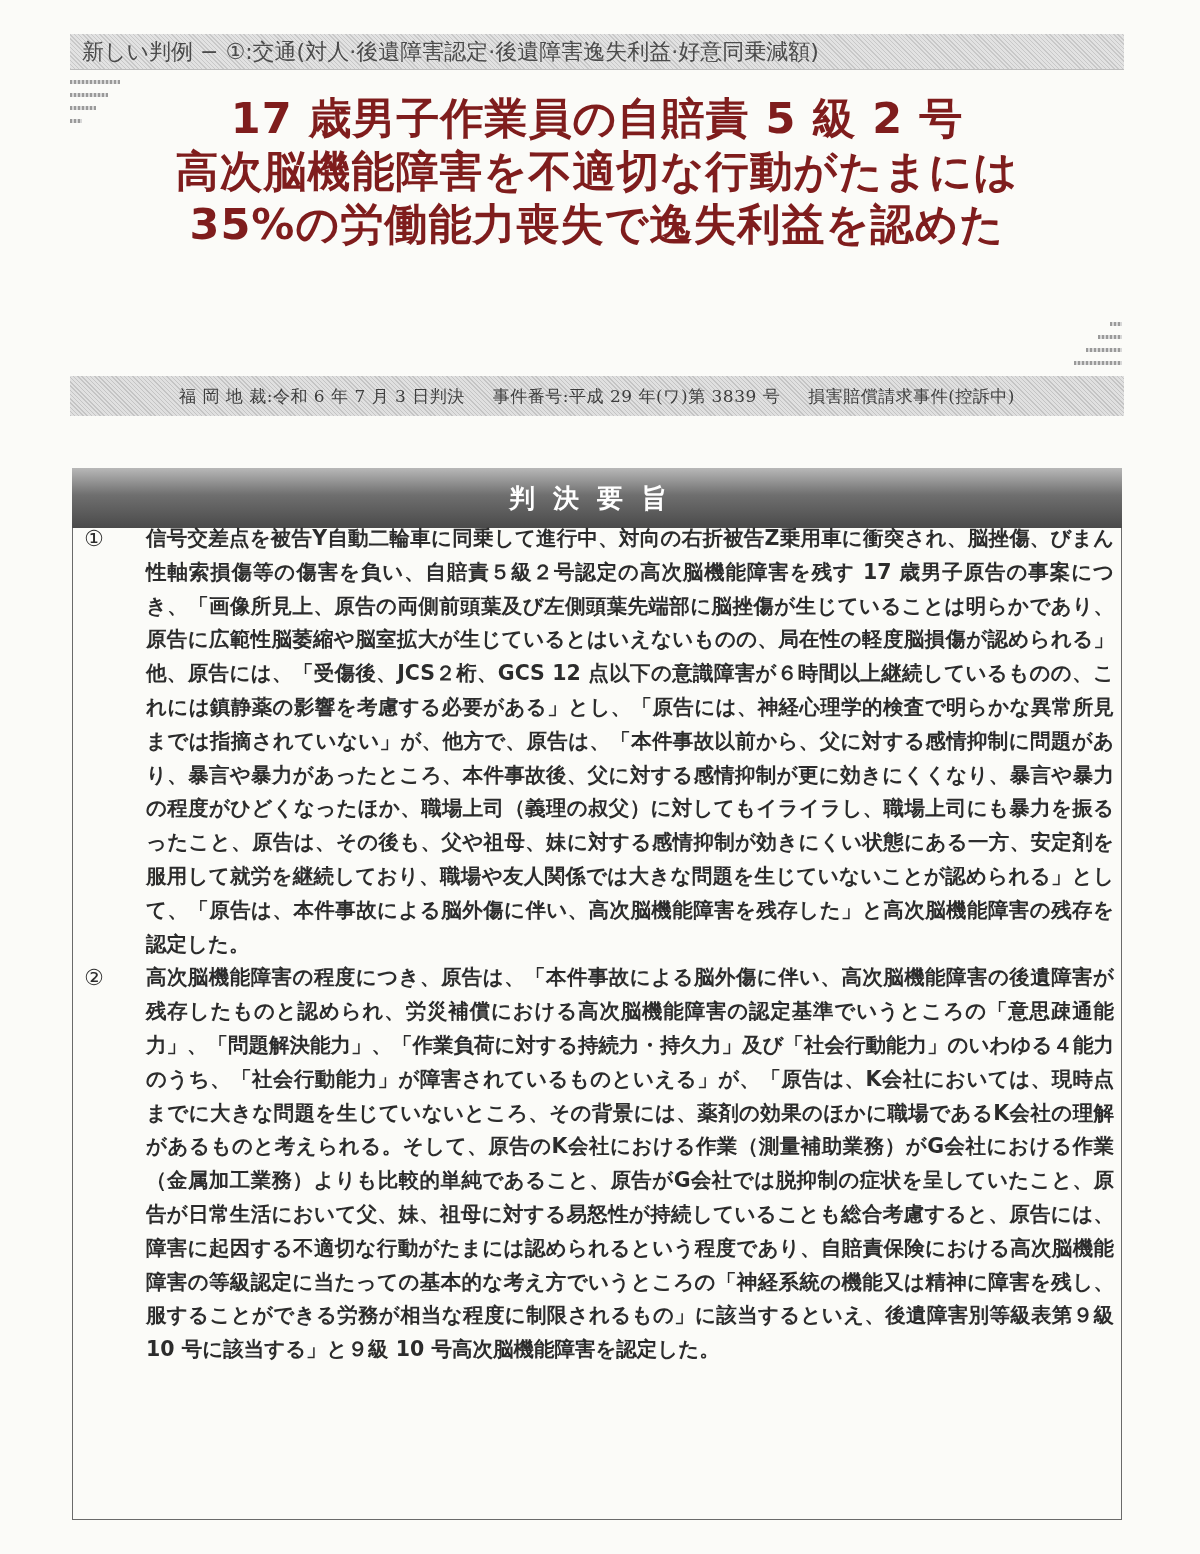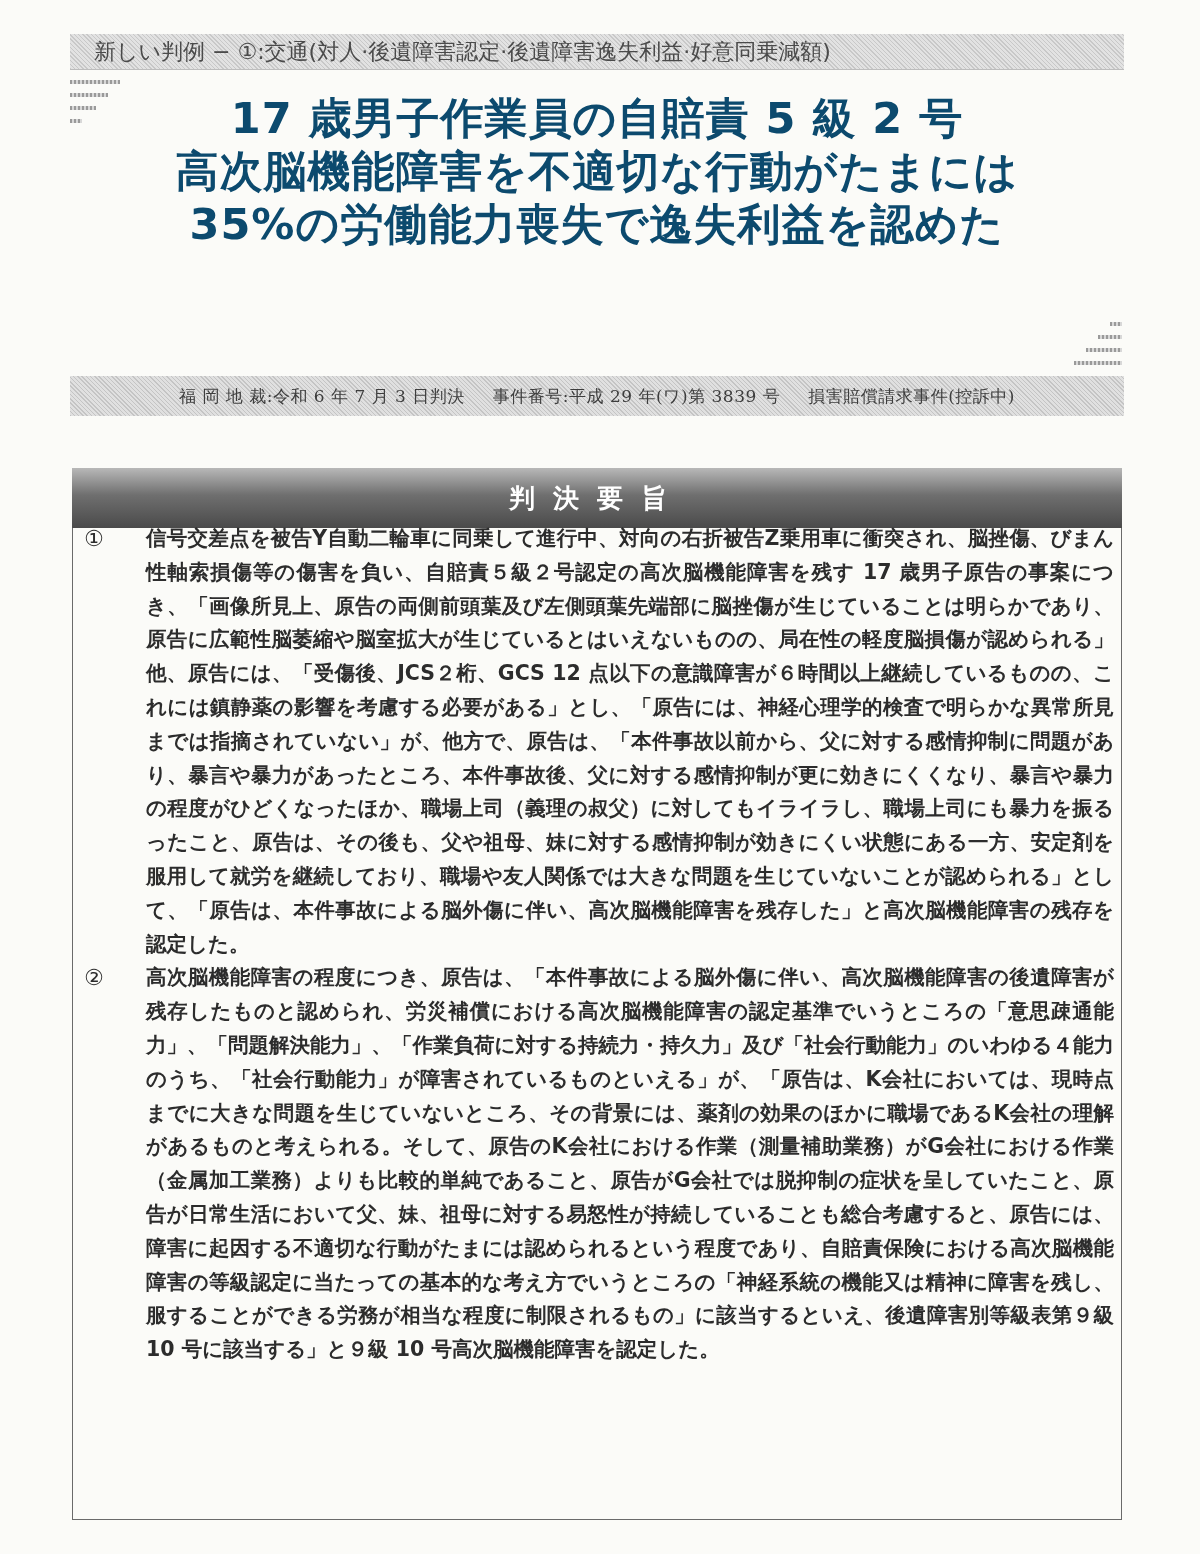--- a/index.html
+++ b/index.html
@@ -9,37 +9,37 @@
       font-family: "DejaVu Sans", "Liberation Sans", sans-serif;
       color: #2a2a2a;
       position: relative;
       overflow: hidden;
     }
     .category-bar {
       position: absolute; left: 70px; top: 34px; width: 1054px; height: 36px;
       background: repeating-linear-gradient(45deg, #c8c8c8 0 1px, #e2e2e2 1px 3px);
       border-bottom: 1px solid #bdbdbd;
       display: flex; align-items: center;
-      padding-left: 24px; box-sizing: border-box;
+      padding-left: 12px; box-sizing: border-box;
       font-size: 22px; color: #4a4a4a; letter-spacing: 0px;
     }
     .deco-lines-left { position: absolute; left: 70px; top: 80px; }
     .deco-lines-right { position: absolute; right: 78px; top: 322px; text-align: right; }
     .deco-line {
       height: 4px; margin-bottom: 9px;
       background: repeating-linear-gradient(90deg, #9a9a9a 0 2px, #d8d8d8 2px 4px);
     }
     .deco-lines-right .deco-line { margin-left: auto; }
     .headline {
       position: absolute; left: 70px; top: 92px; width: 1054px;
       text-align: center;
       font-family: "DejaVu Sans", sans-serif;
       font-weight: bold;
       font-size: 43px; line-height: 53px;
-      color: #0c4a6e;
+      color: #7f1d1d;
       letter-spacing: 1px;
     }
     .court-bar {
       position: absolute; left: 70px; top: 376px; width: 1054px; height: 40px;
       background: repeating-linear-gradient(45deg, #c4c4c4 0 1px, #e0e0e0 1px 3px);
       display: flex; align-items: center; justify-content: center;
       font-family: "DejaVu Serif", "Liberation Serif", serif;
       font-size: 17px; color: #3d3d3d; letter-spacing: 0.5px;
     }
     .court-bar span { margin: 0 14px; }

